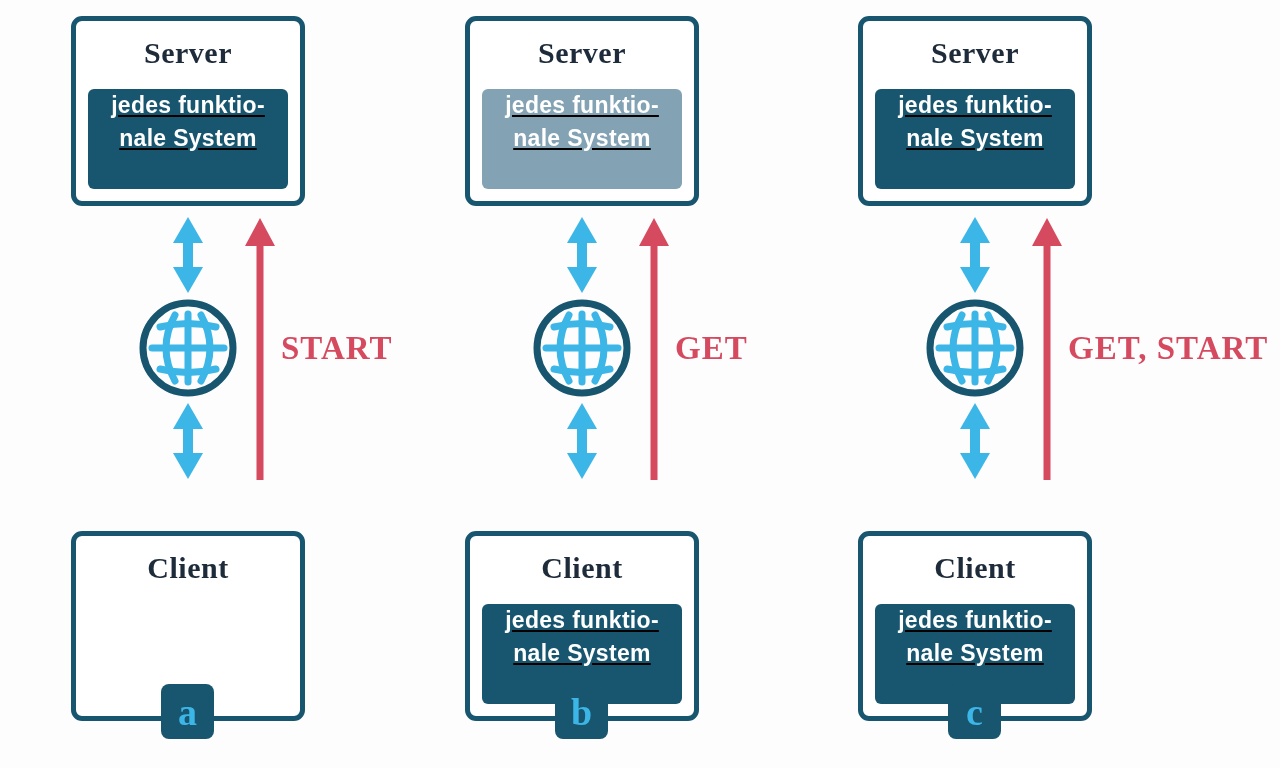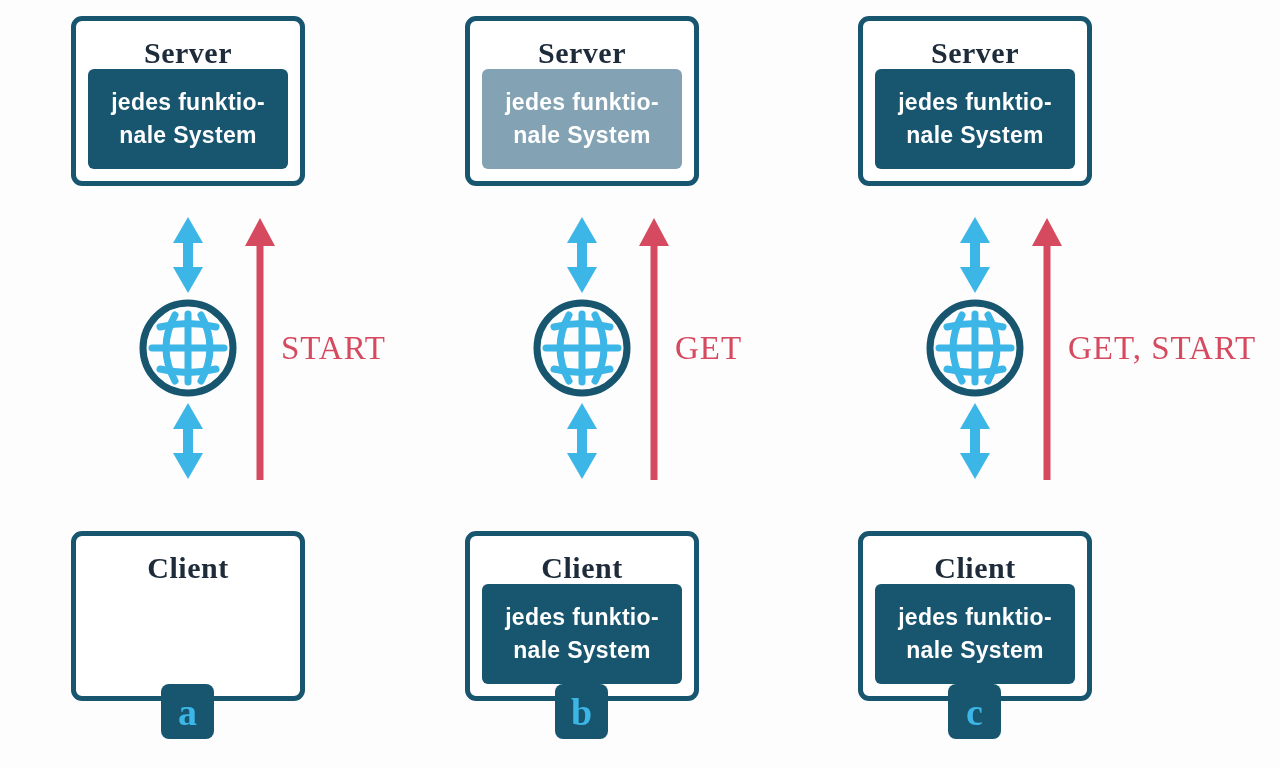--- a/index.html
+++ b/index.html
@@ -3,50 +3,50 @@
 <meta charset="utf-8">
 <style>
   html,body{margin:0;padding:0;}
   body{
     width:1280px;height:768px;position:relative;overflow:hidden;
     background:var(--c-bg,#fdfdfd);
     font-family:"Liberation Sans",sans-serif;
   }
   .column{position:absolute;top:0;width:393px;height:768px;}
   .node-box{
-    position:absolute;left:71px;width:234px;height:170px;box-sizing:border-box;
+    position:absolute;left:71px;width:234px;height:190px;box-sizing:border-box;
     border:5px solid var(--c-teal);border-radius:11px;background:#fff;
   }
   .node-box.server{top:16px;}
   .node-box.client{top:483px;margin-top:48px;}
   .node-title{
     margin-top:15px;text-align:center;
     font-family:"Liberation Serif",serif;font-weight:bold;font-size:30px;
     color:var(--c-ink);letter-spacing:0.5px;
   }
   .system-box{
     position:absolute;left:12px;right:12px;bottom:12px;height:100px;
-    border-radius:6px;display:flex;align-items:center;justify-content:center;
+    border-radius:6px;display:flex;align-items:flex-start;justify-content:center;text-decoration:underline;
   }
   .system-box[data-variant="dark"]{background:var(--c-teal);}
   .system-box[data-variant="light"]{background:var(--c-slate);}
   .system-text{
     color:#fff;font-size:23px;font-weight:bold;line-height:1.45;
     white-space:pre-line;text-align:center;letter-spacing:0.3px;
   }
   svg.flow{position:absolute;top:210px;left:0;width:393px;height:274px;overflow:visible;}
   .arrow-line{stroke:var(--c-cyan);stroke-width:10;}
   .arrow-head{fill:var(--c-cyan);}
   .globe-ring{stroke:var(--c-teal);stroke-width:7;fill:none;}
   .globe-grid{stroke:var(--c-cyan);stroke-width:7;fill:none;stroke-linecap:round;}
   .req-line{stroke:var(--c-red);stroke-width:7;}
   .req-head{fill:var(--c-red);}
   .req-label{
     position:absolute;left:281px;top:330px;
-    font-family:"Liberation Serif",serif;font-weight:normal;font-size:33px;
+    font-family:"Liberation Serif",serif;font-weight:bold;font-size:33px;
     color:var(--c-red);white-space:nowrap;letter-spacing:1px;
   }
   .caption{
     position:absolute;left:161px;top:684px;width:53px;height:55px;
     background:var(--c-teal);border-radius:8px;
     display:flex;align-items:center;justify-content:center;
   }
   .caption-letter{
     font-family:"Liberation Serif",serif;font-weight:bold;font-size:38px;
     color:var(--c-cyan);line-height:1;

